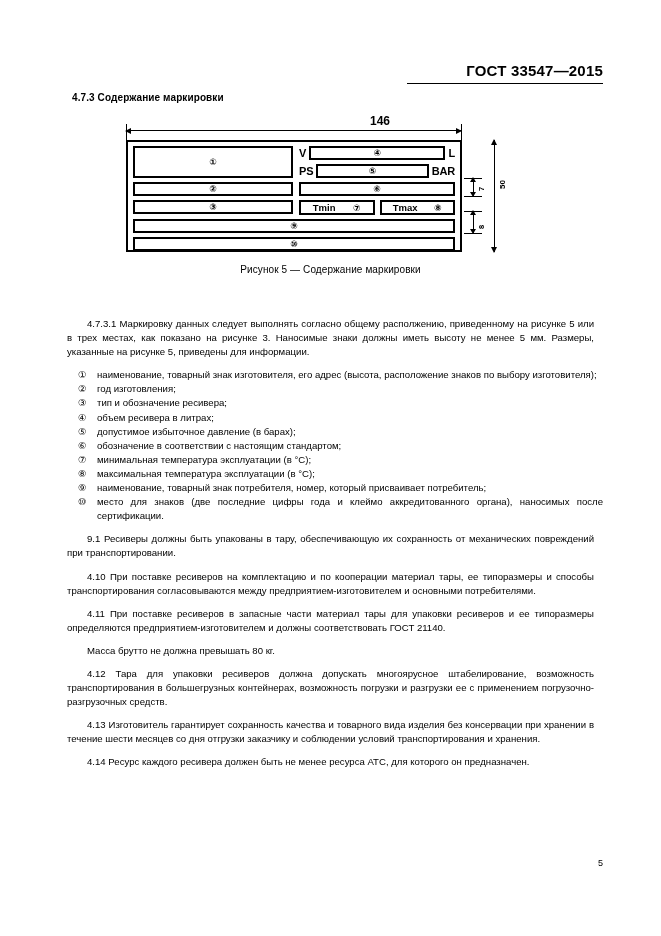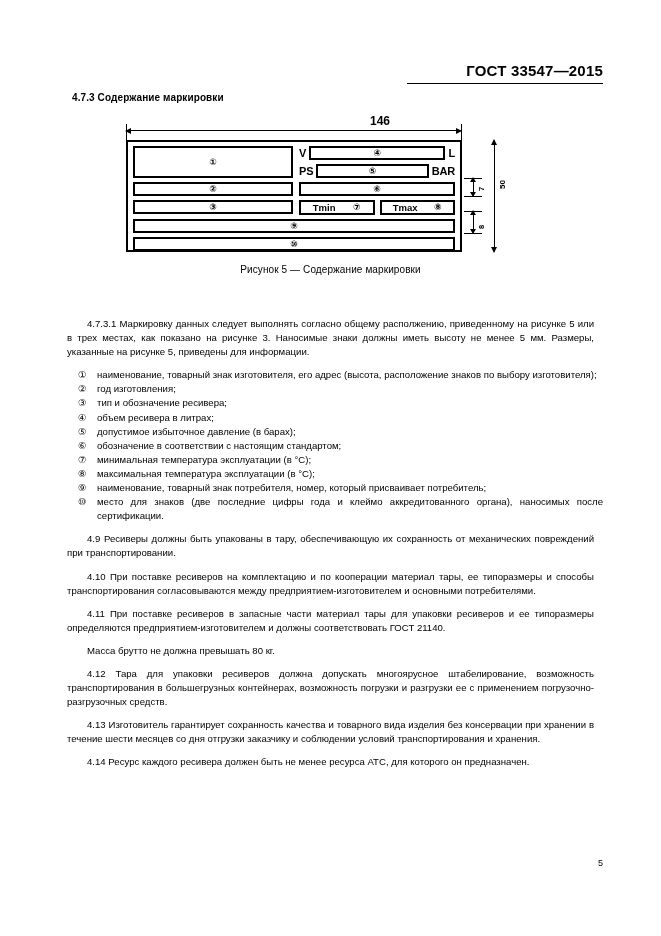--- a/index.html
+++ b/index.html
@@ -170,20 +170,21 @@
     font-size: 9px;
     font-weight: bold;
     font-family: "DejaVu Sans", sans-serif;
   }
   .tbox {
     border: 2px solid #000;
     box-sizing: border-box;
     height: 15px;
     flex: 1;
     display: flex;
+    align-items: center;
     justify-content: space-around;
     font-size: 9.5px;
     font-weight: bold;
     padding: 0 3px;
     font-family: "Liberation Sans", sans-serif;
   }
   .tbox .marker { font-family: "DejaVu Sans", sans-serif; font-size: 9px; }
 
   
   .dim-v-50 {
@@ -445,21 +446,21 @@
     </div>
     <div class="list-item">
       <span class="list-marker">⑨</span>
       <span class="list-body">наименование, товарный знак потребителя, номер, который присваивает потребитель;</span>
     </div>
     <div class="list-item">
       <span class="list-marker">⑩</span>
       <span class="list-body">место для знаков (две последние цифры года и клеймо аккредитованного органа),  наносимых после сертификации.</span>
     </div>
 
-    <p>4.9  Ресиверы должны быть упакованы в тару, обеспечивающую их сохранность от механических повреждений при транспортировании.</p>
+    <p>9.1  Ресиверы должны быть упакованы в тару, обеспечивающую их сохранность от механических повреждений при транспортировании.</p>
     <p>4.10  При поставке ресиверов на комплектацию и по кооперации материал тары, ее типоразмеры и способы транспортирования согласовываются между предприятием-изготовителем и основными потребителями.</p>
     <p>4.11  При поставке ресиверов в запасные части материал тары для упаковки ресиверов и ее типоразмеры определяются предприятием-изготовителем и должны соответствовать ГОСТ 21140.</p>
     <p>Масса брутто не должна превышать 80 кг.</p>
     <p>4.12  Тара для упаковки ресиверов должна допускать многоярусное штабелирование, возможность транспортирования в большегрузных контейнерах, возможность погрузки и разгрузки ее с применением погрузочно-разгрузочных средств.</p>
     <p>4.13  Изготовитель гарантирует сохранность качества и товарного вида изделия без консервации при хранении в течение шести месяцев со дня отгрузки заказчику и соблюдении условий транспортирования и хранения.</p>
     <p>4.14  Ресурс каждого ресивера должен быть не менее ресурса АТС, для которого он предназначен.</p>
 
   </div>
 
   <div class="page-number">5</div>

